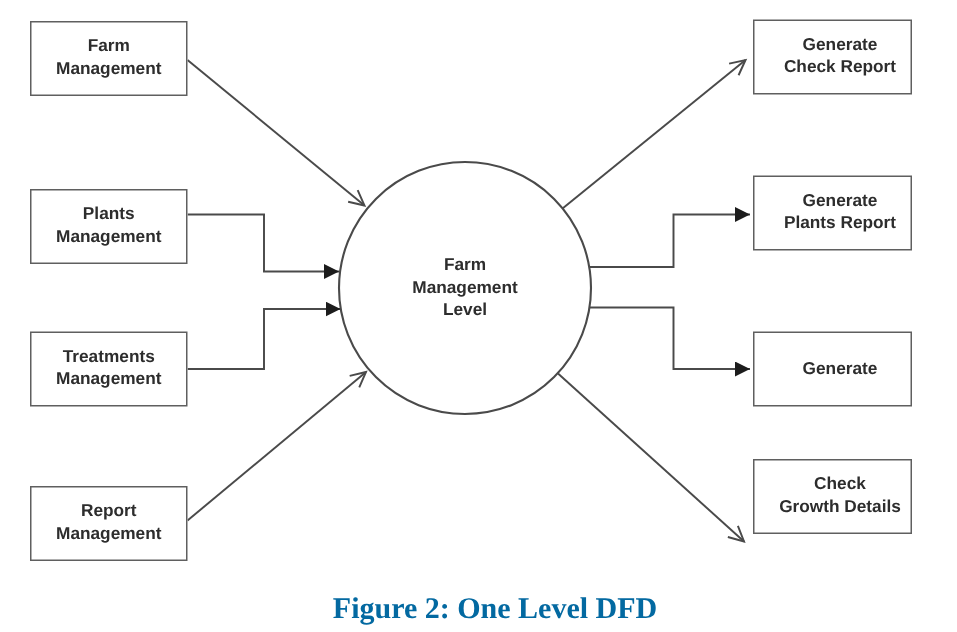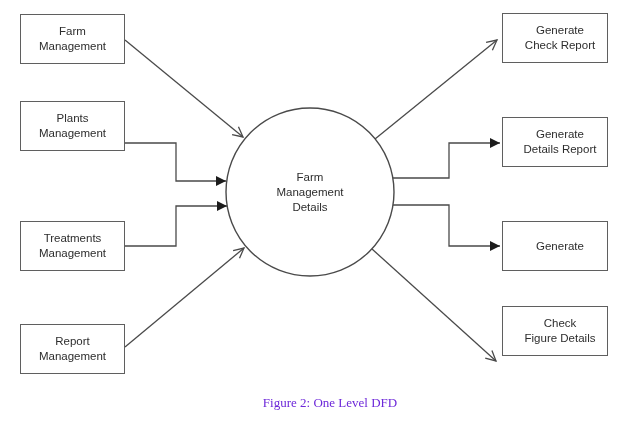--- a/index.html
+++ b/index.html
@@ -3,20 +3,21 @@
 <meta charset="utf-8">
 <style>
   html, body { margin: 0; padding: 0; background: #ffffff; }
   #stage {
     position: relative;
     width: 638px;
     height: 421px;
     background: #ffffff;
     font-family: "Liberation Sans", sans-serif;
     overflow: hidden;
+    font-weight: bold;
   }
   #wires { position: absolute; left: 0; top: 0; }
   .node {
     position: absolute;
     box-sizing: border-box;
     width: 105px;
     height: 50px;
     border: 1.3px solid #5f5f5f;
     background: #ffffff;
     display: flex;
@@ -24,21 +25,21 @@
     align-items: center;
     justify-content: center;
     text-align: center;
     font-size: 11.5px;
     line-height: 15px;
     color: #2d2d2d;
   }
   .node.right { width: 106px; left: 502px; padding-left: 10px; }
   .node.left  { left: 20px; }
   #node-farm   { top: 14px; }
-  #node-plants { top: 101px; }
+  #node-plants { top: 126px; }
   #node-treat  { top: 221px; }
   #node-growth { top: 324px; }
   #node-farm-report   { top: 13px; }
   #node-plants-report { top: 117px; }
   #node-treat-report  { top: 221px; }
   #node-growth-check  { top: 306px; }
   .circle-label {
     position: absolute;
     left: 226px;
     top: 108px;
@@ -53,22 +54,22 @@
     line-height: 15px;
     color: #2d2d2d;
   }
   .caption {
     position: absolute;
     left: 330px;
     top: 395px;
     transform: translateX(-50%);
     white-space: nowrap;
     font-family: "Liberation Serif", serif;
-    font-size: 13px;
-    color: #6d28d9;
+    font-size: 20px;
+    color: #0369a1;
   }
 </style>
 </head>
 <body>
 
 <div id="stage">
 
   <svg id="wires" width="638" height="421" viewBox="0 0 638 421">
     <defs>
       <marker id="mOpen" markerUnits="userSpaceOnUse" markerWidth="14" markerHeight="14" refX="12" refY="7" orient="auto">
@@ -105,33 +106,33 @@
     <span>Management</span>
   </div>
   <div class="node left" id="node-growth">
     <span>Report</span>
     <span>Management</span>
   </div>
 
   <div class="circle-label">
     <span>Farm</span>
     <span>Management</span>
-    <span>Details</span>
+    <span>Level</span>
   </div>
 
   <div class="node right" id="node-farm-report">
     <span>Generate</span>
     <span>Check Report</span>
   </div>
   <div class="node right" id="node-plants-report">
     <span>Generate</span>
-    <span>Details Report</span>
+    <span>Plants Report</span>
   </div>
   <div class="node right" id="node-treat-report">
     <span>Generate</span>
   </div>
   <div class="node right" id="node-growth-check">
     <span>Check</span>
-    <span>Figure Details</span>
+    <span>Growth Details</span>
   </div>
 
   <div class="caption">Figure 2: One Level DFD</div>
 </div>
 
 </body></html>

